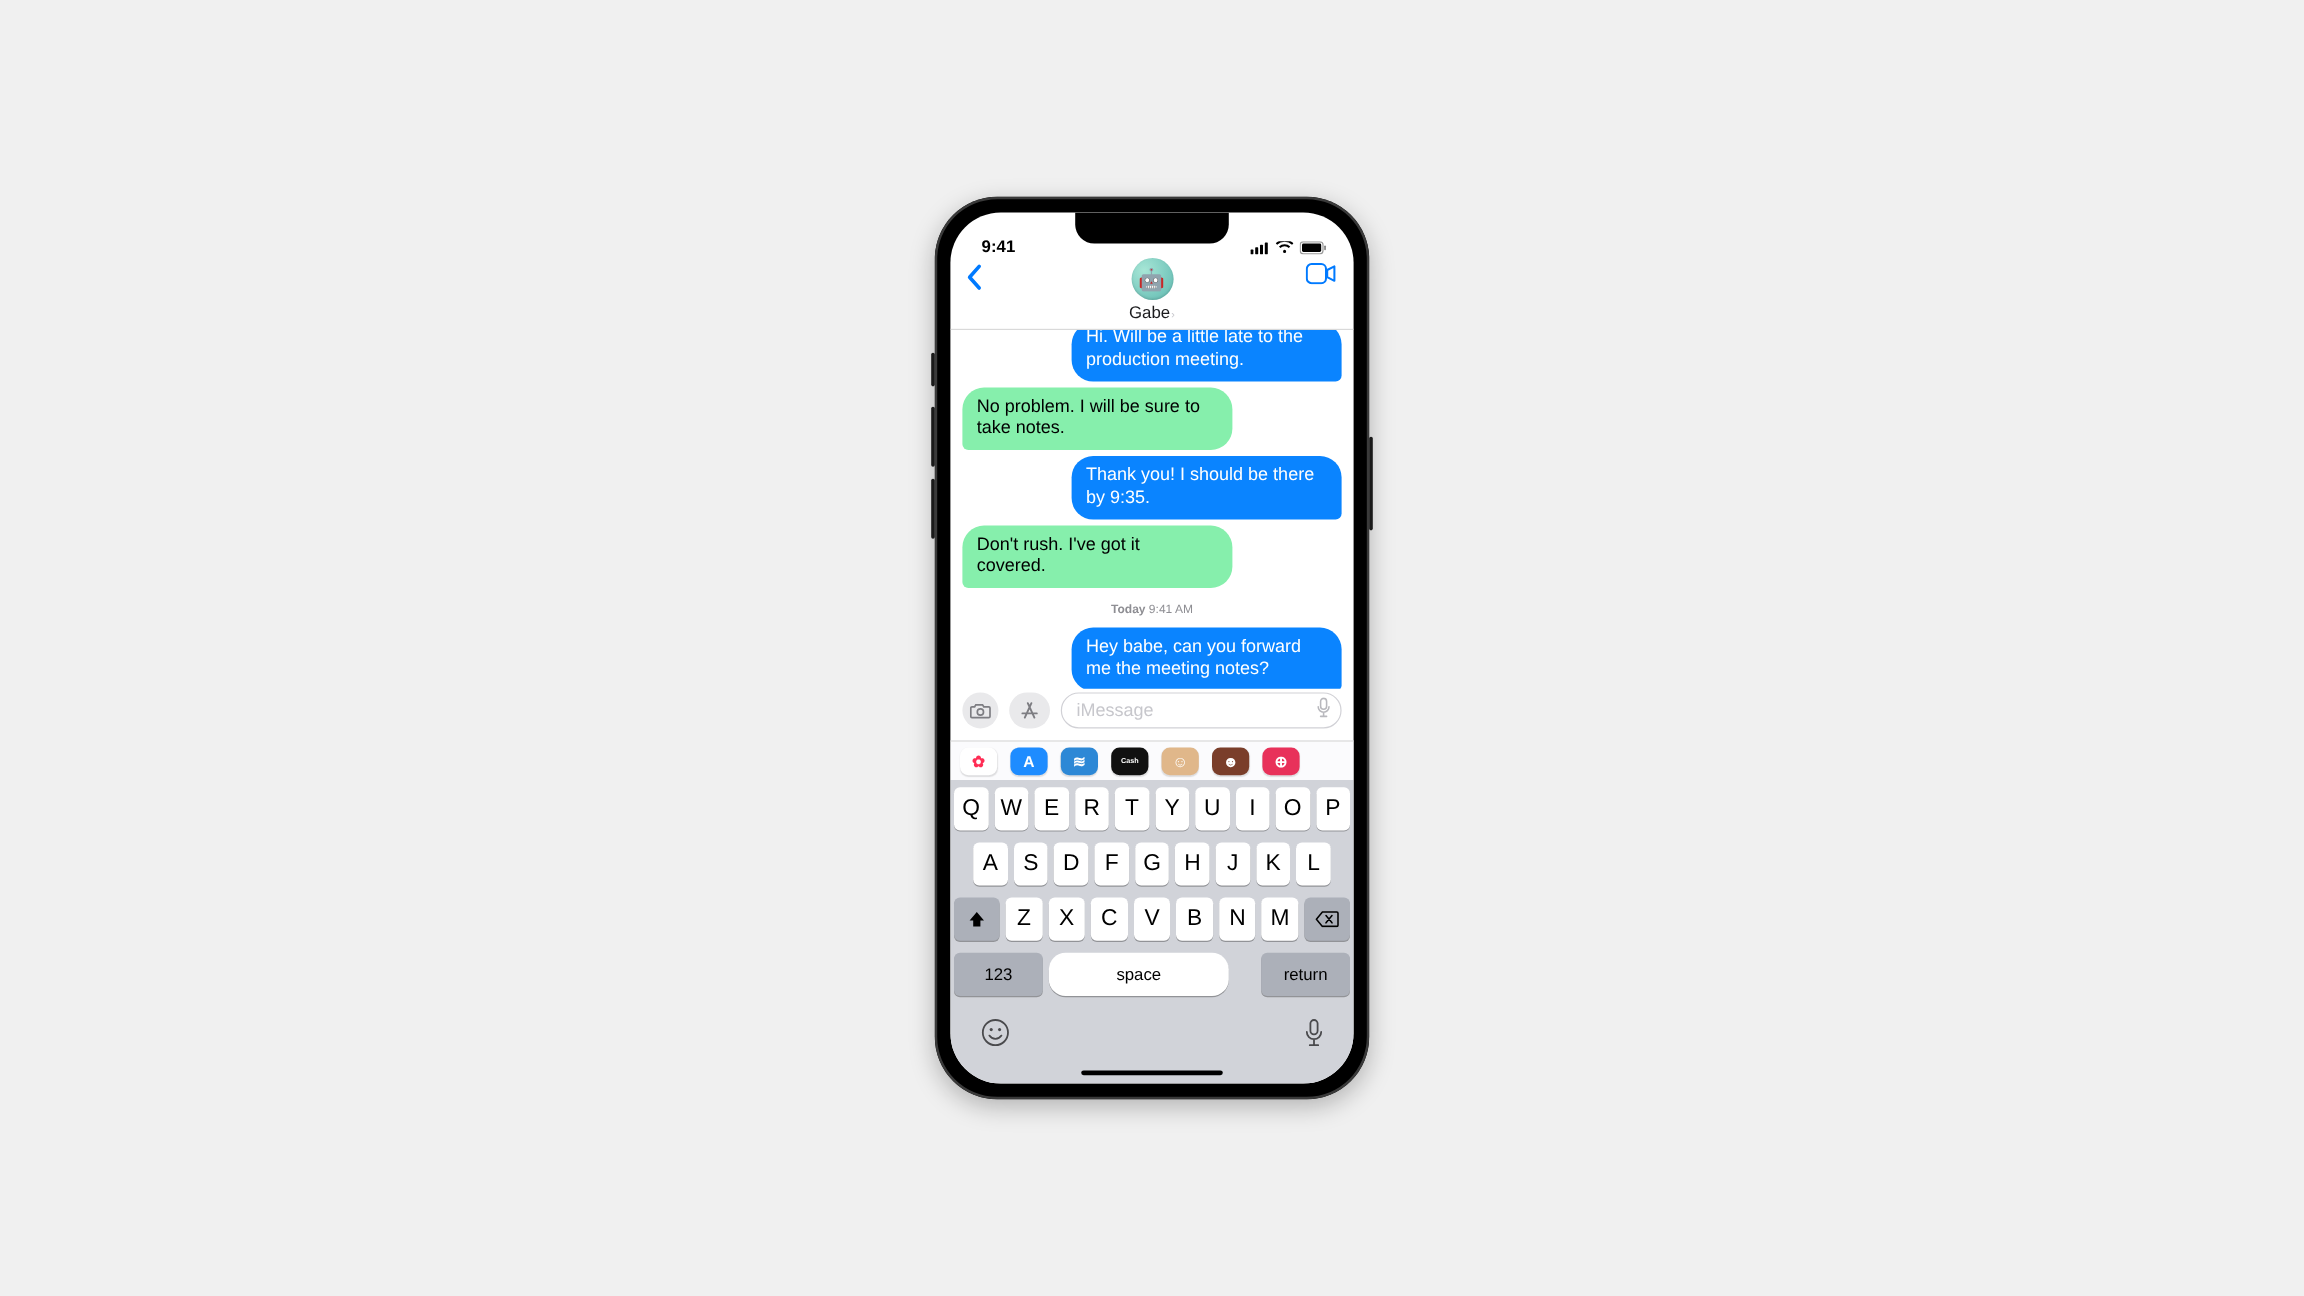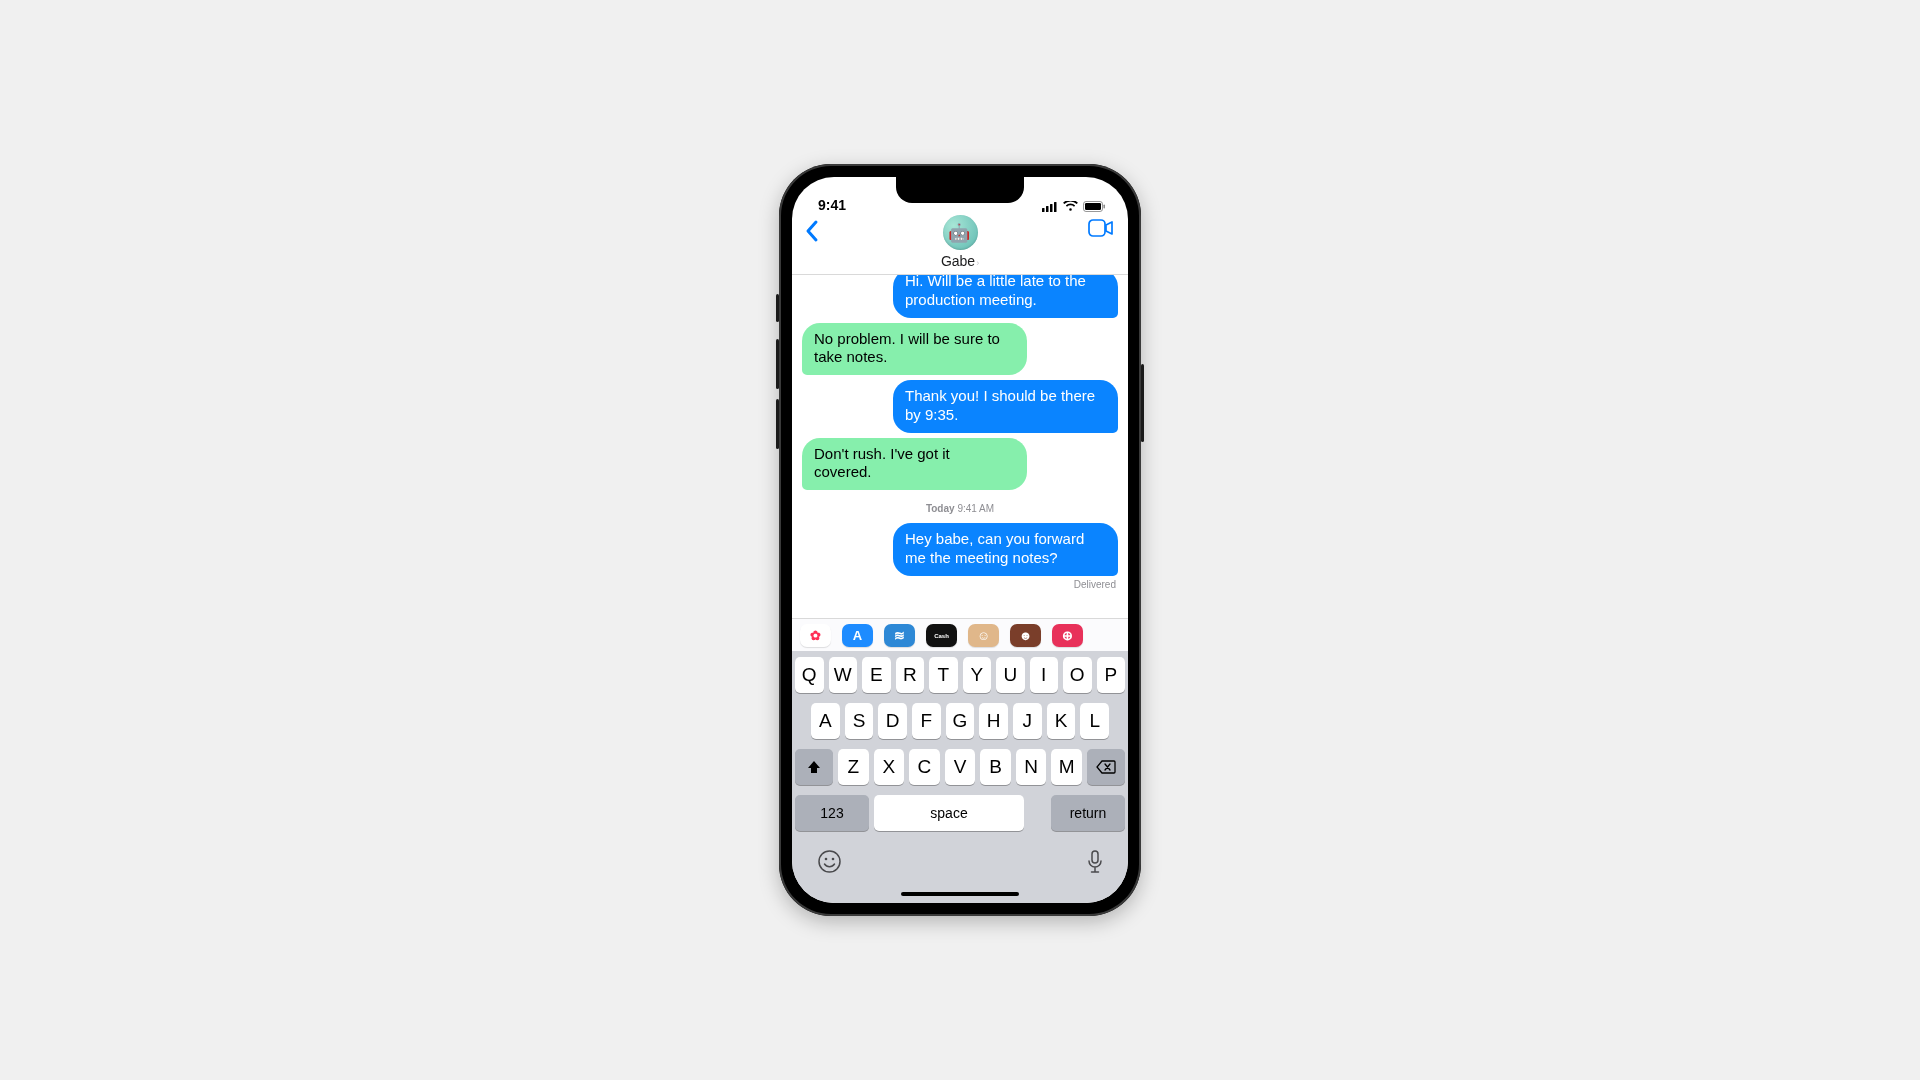--- a/index.html
+++ b/index.html
@@ -144,21 +144,21 @@
     display:flex; align-items:center; justify-content:center;
     font-size:19px; font-weight:400;
     color:#000;
   }
   .krow.r2 { padding: 0 16px; }
   .krow.r3 .key.special { background:#acb0b9; flex:0 0 38px; }
   .krow.r4 { gap:5px; margin-bottom:4px; }
   .krow.r4 .key { font-size:14px; }
   .krow.r4 .key.num { background:#acb0b9; flex:0 0 74px; }
   .krow.r4 .key.ret { background:#acb0b9; flex:0 0 74px;margin-left:22px; }
-  .krow.r4 .key.space { flex:1; }
+  .krow.r4 .key.space { flex:1;border-radius:14px; }
 
   .kbbottom {
     display:flex; justify-content:space-between; align-items:center;
     padding: 14px 22px 2px 22px;
     color:#4a4a4d;
   }
   .homebar {
     width:118px; height:4px; background:#000; border-radius:3px;
     margin: 12px auto 3px auto;
   }
@@ -226,20 +226,42 @@
       <div class="bubble received">No problem. I will be sure to take notes.</div>
       <div class="bubble sent">Thank you! I should be there by 9:35.</div>
       <div class="bubble received">Don't rush. I've got it covered.</div>
       <div class="timestamp">
         <b>Today</b> <span>9:41 AM</span>
       </div>
       <div class="bubble sent">Hey babe, can you forward me the meeting notes?</div>
       <div class="delivered">Delivered</div>
     </div>
 
+    <div class="inputbar">
+      <div class="ib-btn">
+        <svg width="18" height="15" viewBox="0 0 18 15">
+            <path d="M2 4h2.2l1-1.6h5.6l1 1.6H16a1 1 0 011 1v7a1 1 0 01-1 1H2a1 1 0 01-1-1V5a1 1 0 011-1z" fill="none" stroke="#7d7d82" stroke-width="1.4"></path>
+            <circle cx="9" cy="8.3" r="2.6" fill="none" stroke="#7d7d82" stroke-width="1.4"></circle>
+          </svg>
+      </div>
+      <div class="ib-btn" style="border-radius:15px;width:34px;">
+        <svg width="16" height="16" viewBox="0 0 16 16">
+            <path d="M6.5 2 L12 14 M9.5 2 L4 14 M2 10.5 H14" stroke="#7d7d82" stroke-width="1.6" stroke-linecap="round"></path>
+          </svg>
+      </div>
+      <div class="input-field">
+        <span>iMessage</span>
+        <span style="color:#c7c7cc">
+          <svg width="12" height="18" viewBox="0 0 12 18">
+              <rect x="3.5" y="1" width="5" height="9" rx="2.5" fill="none" stroke="#b8b8bd" stroke-width="1.3"></rect>
+              <path d="M1.5 8a4.5 4.5 0 009 0 M6 12.6V16 M3.5 16h5" fill="none" stroke="#b8b8bd" stroke-width="1.3" stroke-linecap="round"></path>
+            </svg>
+        </span>
+      </div>
+    </div>
 
     <div class="appstrip" id="appstrip">
         <div class="appicon" style="background: rgb(255, 255, 255); font-size: 13px; color: rgb(255, 45, 85);">✿</div>
         <div class="appicon" style="background: rgb(30, 140, 255); font-size: 13px; color: rgb(255, 255, 255);">A</div>
         <div class="appicon" style="background: rgb(45, 136, 214); font-size: 13px; color: rgb(255, 255, 255);">≋</div>
         <div class="appicon" style="background: rgb(17, 17, 17); font-size: 6px; color: rgb(255, 255, 255);">Cash</div>
         <div class="appicon" style="background: rgb(224, 183, 138); font-size: 13px; color: rgb(255, 255, 255);">☺</div>
         <div class="appicon" style="background: rgb(122, 62, 42); font-size: 13px; color: rgb(255, 255, 255);">☻</div>
         <div class="appicon" style="background: rgb(232, 49, 90); font-size: 13px; color: rgb(255, 255, 255);">⊕</div>
       </div>

